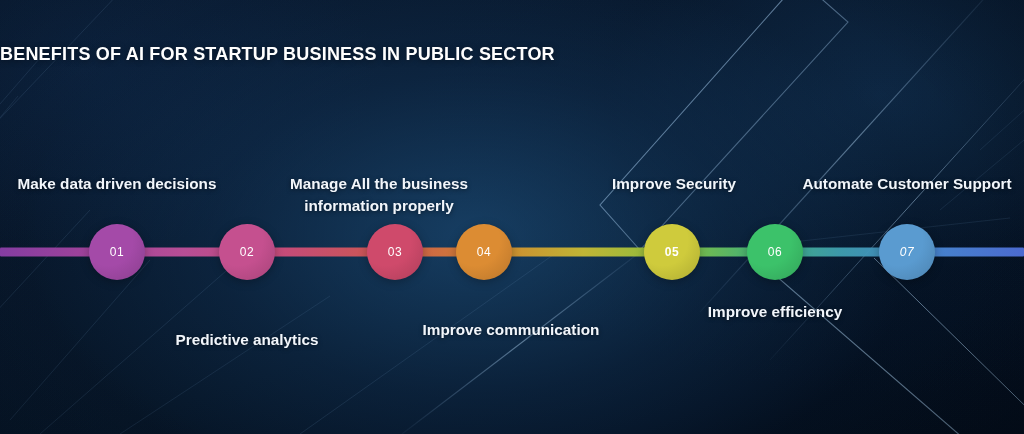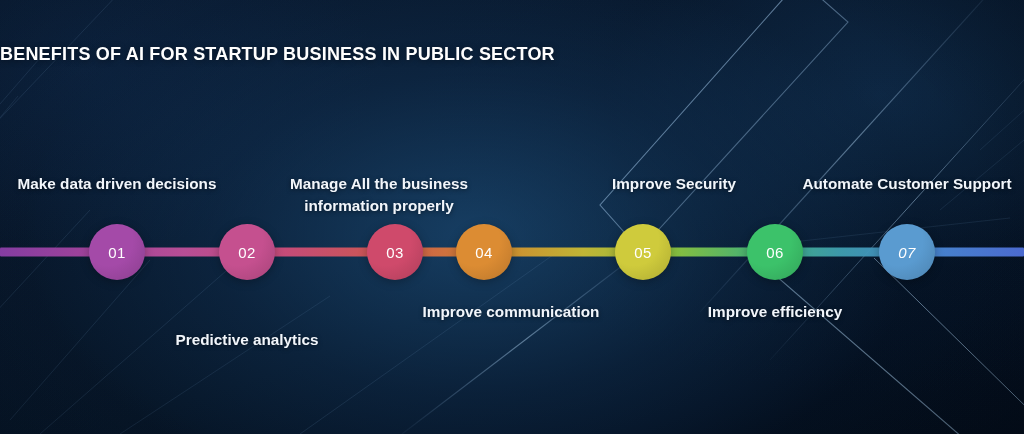--- a/index.html
+++ b/index.html
@@ -94,21 +94,21 @@
     top: 252px;
     width: 56px;
     height: 56px;
     margin-left: -28px;
     margin-top: -28px;
     border-radius: 50%;
     display: flex;
     align-items: center;
     justify-content: center;
     color: #ffffff;
-    font-size: 15px;
+    font-size: 12px;
     font-weight: 500;
     letter-spacing: 0.5px;
     box-shadow: 0 2px 10px rgba(0,0,0,0.28);
   }
 
   .label {
     position: absolute;
     color: #f2f6fb;
     font-size: 15.3px;
     font-weight: bold;
@@ -178,31 +178,31 @@
     </div>
     <div class="node" style="left: 247px; background: radial-gradient(circle at 34% 30%, rgb(197, 80, 143) 0%, rgb(197, 80, 143) 46%, rgba(0, 0, 0, 0.16) 100%), rgb(197, 80, 143);">
       <span>02</span>
     </div>
     <div class="node" style="left: 395px; background: radial-gradient(circle at 34% 30%, rgb(207, 74, 107) 0%, rgb(207, 74, 107) 46%, rgba(0, 0, 0, 0.16) 100%), rgb(207, 74, 107); justify-content: center;">
       <span>03</span>
     </div>
     <div class="node" style="left: 484px; background: radial-gradient(circle at 34% 30%, rgb(220, 140, 51) 0%, rgb(220, 140, 51) 46%, rgba(0, 0, 0, 0.16) 100%), rgb(220, 140, 51);">
       <span>04</span>
     </div>
-    <div class="node" style="left: 643px; background: radial-gradient(circle at 34% 30%, rgb(207, 203, 60) 0%, rgb(207, 203, 60) 46%, rgba(0, 0, 0, 0.16) 100%), rgb(207, 203, 60);">
+    <div class="node" style="left: 672px; background: radial-gradient(circle at 34% 30%, rgb(207, 203, 60) 0%, rgb(207, 203, 60) 46%, rgba(0, 0, 0, 0.16) 100%), rgb(207, 203, 60); font-weight: bold;">
       <span>05</span>
     </div>
     <div class="node" style="left: 775px; background: radial-gradient(circle at 34% 30%, rgb(60, 194, 106) 0%, rgb(60, 194, 106) 46%, rgba(0, 0, 0, 0.16) 100%), rgb(60, 194, 106);">
       <span>06</span>
     </div>
     <div class="node" style="left: 907px; background: radial-gradient(circle at 34% 30%, rgb(90, 155, 208) 0%, rgb(90, 155, 208) 46%, rgba(0, 0, 0, 0.16) 100%), rgb(90, 155, 208); font-style: italic;">
       <span>07</span>
     </div>
 
     <div class="label" style="text-align: center; left: -8px; width: 250px; top: 173px;">Make data driven decisions</div>
     <div class="label" style="text-align: center; left: 122px; width: 250px; top: 301px; margin-top: 28px;">Predictive analytics</div>
     <div class="label" style="text-align: center; left: 254px; width: 250px; top: 173px;">Manage All the business information properly</div>
-    <div class="label" style="text-align: center; left: 386px; width: 250px; top: 301px;">Improve communication</div>
+    <div class="label" style="text-align: center; left: 386px; width: 250px; top: 319px;">Improve communication</div>
     <div class="label" style="text-align: left; left: 612px; width: 180px; top: 173px;">Improve Security</div>
     <div class="label" style="text-align: center; left: 650px; width: 250px; top: 301px;">Improve efficiency</div>
     <div class="label" style="text-align: center; left: 782px; width: 250px; top: 173px;">Automate Customer Support</div>
   </div>
 </div>
 
 </body></html>

